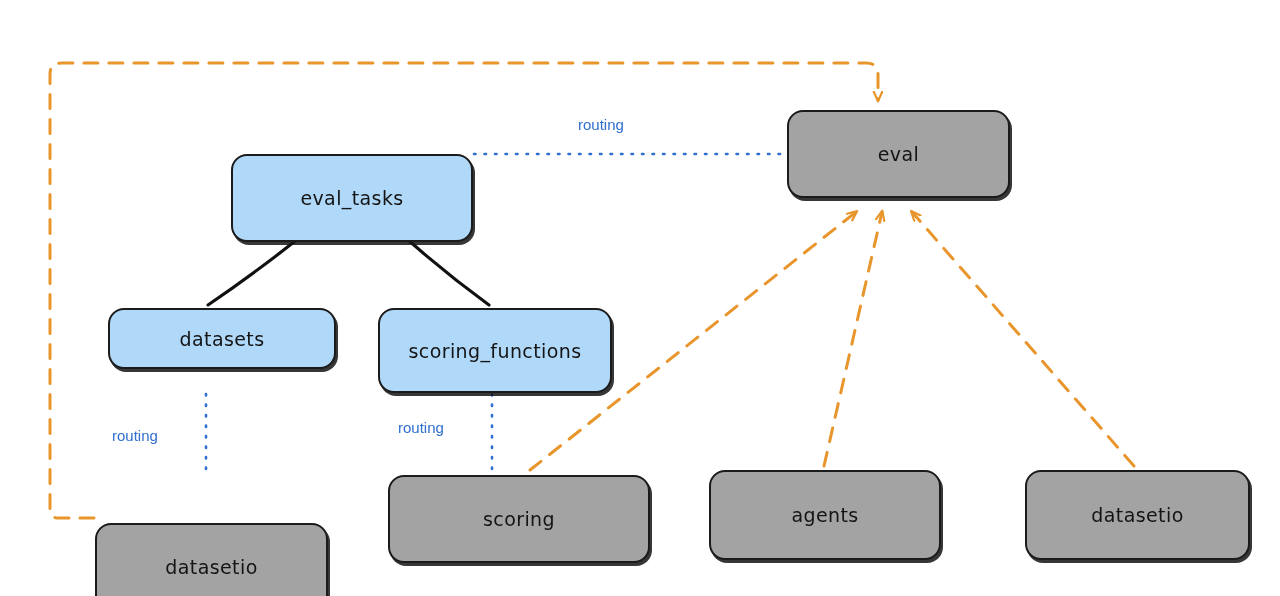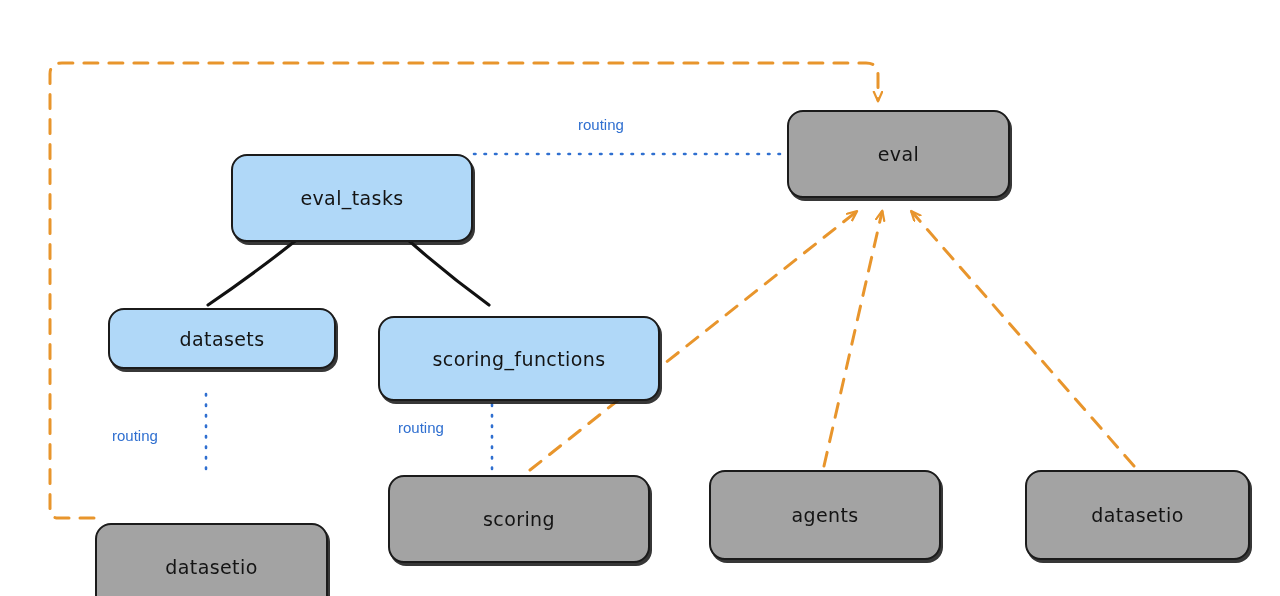--- a/index.html
+++ b/index.html
@@ -91,21 +91,21 @@
   </div>
 
   <div class="node green" style="left:787px; top:110px; width:223px; height:88px;">
     <span class="node-label">eval</span>
   </div>
 
   <div class="node blue" style="left:108px; top:308px; width:228px; height:61px;">
     <span class="node-label">datasets</span>
   </div>
 
-  <div class="node blue" style="left:378px; top:308px; width:282px; height:85px;margin-top:8px;">
+  <div class="node blue" style="left:378px; top:308px; width:234px; height:85px;">
     <span class="node-label">scoring_functions</span>
   </div>
 
   <div class="node green" style="left:95px; top:475px; width:233px; height:88px;margin-top:48px;">
     <span class="node-label">datasetio</span>
   </div>
 
   <div class="node green" style="left:388px; top:475px; width:262px; height:88px;text-align:center;">
     <span class="node-label">scoring</span>
   </div>

